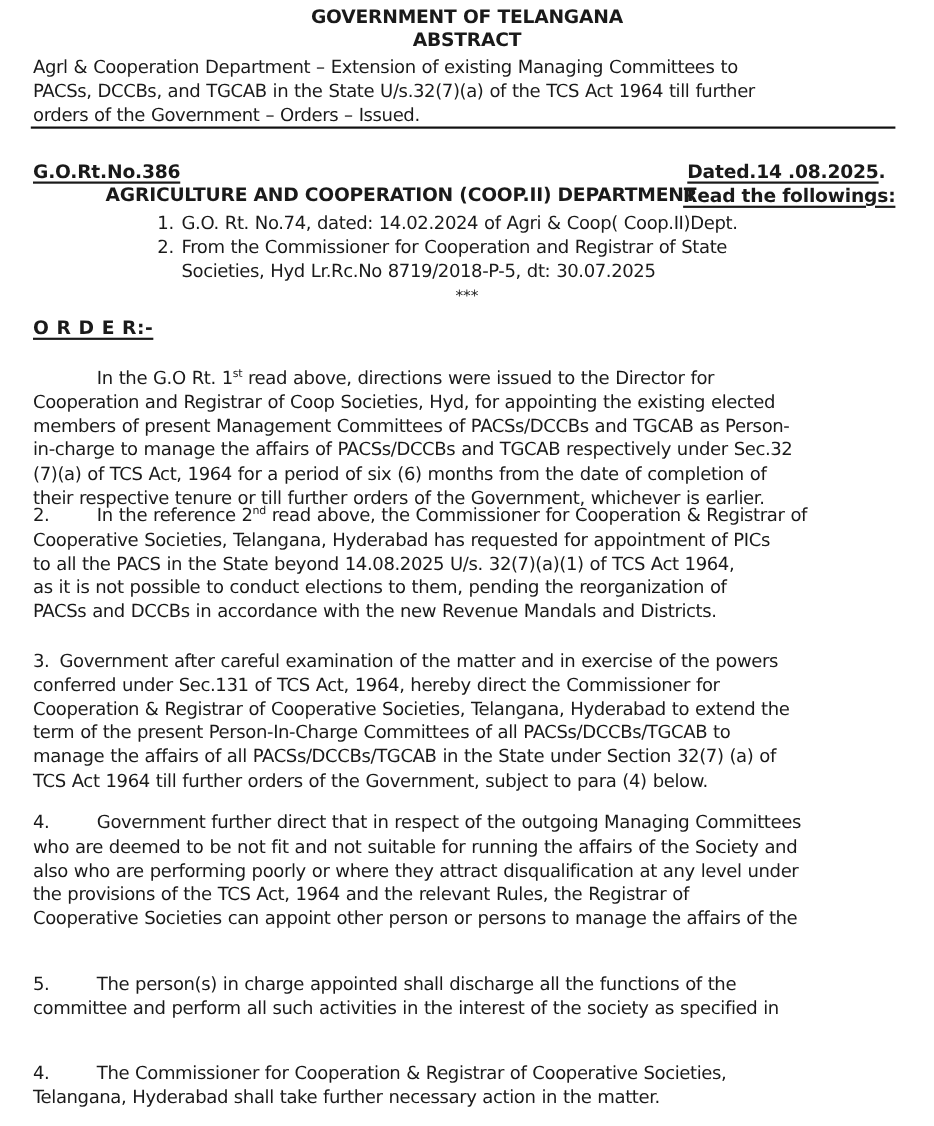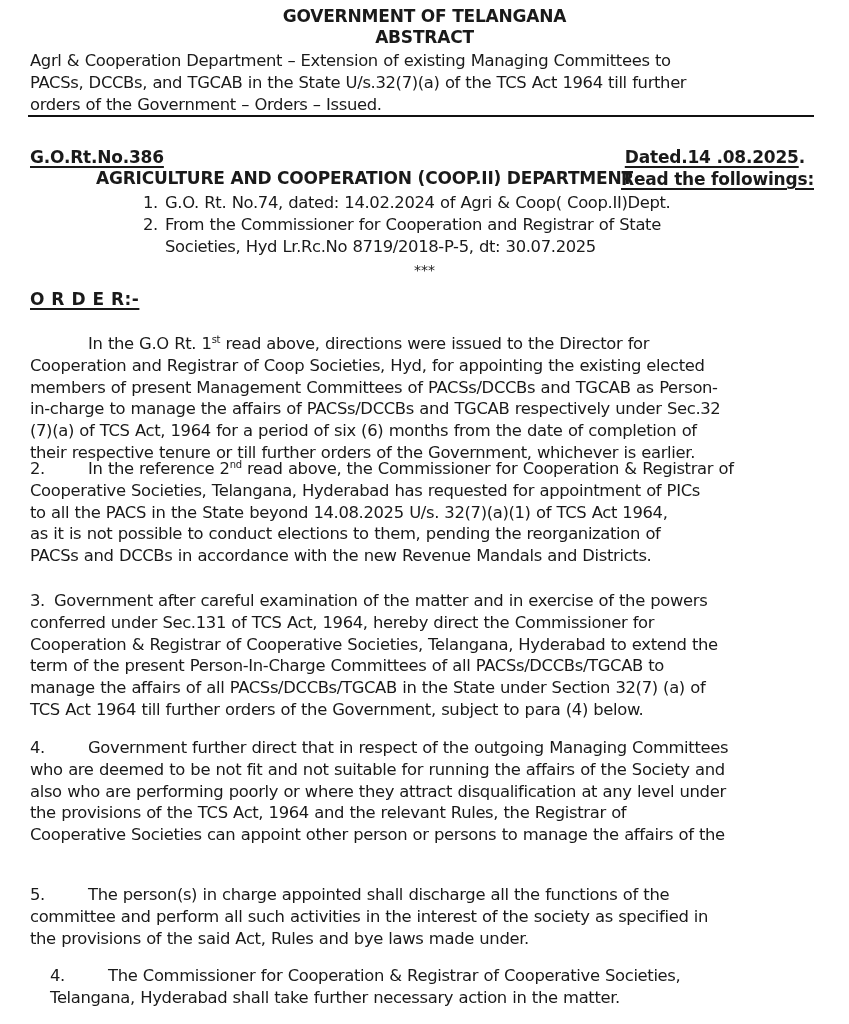--- a/index.html
+++ b/index.html
@@ -96,21 +96,20 @@
     <span class="line"><span style="display:inline-block;width:58px;">4.</span><span>Government further direct that in respect of the outgoing Managing Committees</span></span>
     <span class="line">who are deemed to be not fit and not suitable for running the affairs of the Society and</span>
     <span class="line">also who are performing poorly or where they attract disqualification at any level under</span>
     <span class="line">the provisions of the TCS Act, 1964 and the relevant Rules, the Registrar of</span>
     <span class="line">Cooperative Societies can appoint other person or persons to manage the affairs of the</span>
   </div>
 
   <div class="abs body-text" style="left:30px;top:884px;width:784px;">
     <span class="line"><span style="display:inline-block;width:58px;">5.</span><span>The person(s) in charge appointed shall discharge all the functions of the</span></span>
     <span class="line">committee and perform all such activities in the interest of the society as specified in</span>
-    <span class="line">the provisions of the said Act, Rules and bye laws made under.</span>
   </div>
 
-  <div class="abs body-text" style="left:30px;top:965px;width:784px;margin-left:20px;">
+  <div class="abs body-text" style="left:30px;top:965px;width:784px;">
     <span class="line"><span style="display:inline-block;width:58px;">4.</span><span>The Commissioner for Cooperation &amp; Registrar of Cooperative Societies,</span></span>
     <span class="line">Telangana, Hyderabad shall take further necessary action in the matter.</span>
   </div>
 
 </div>
 
 </body></html>

